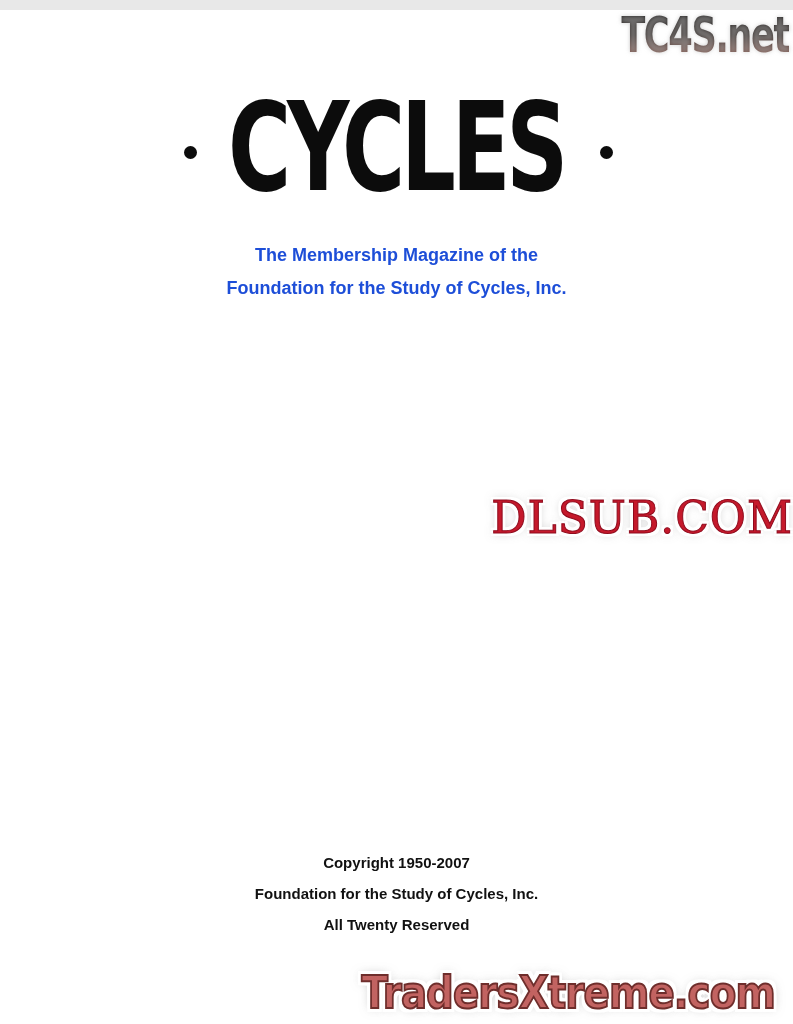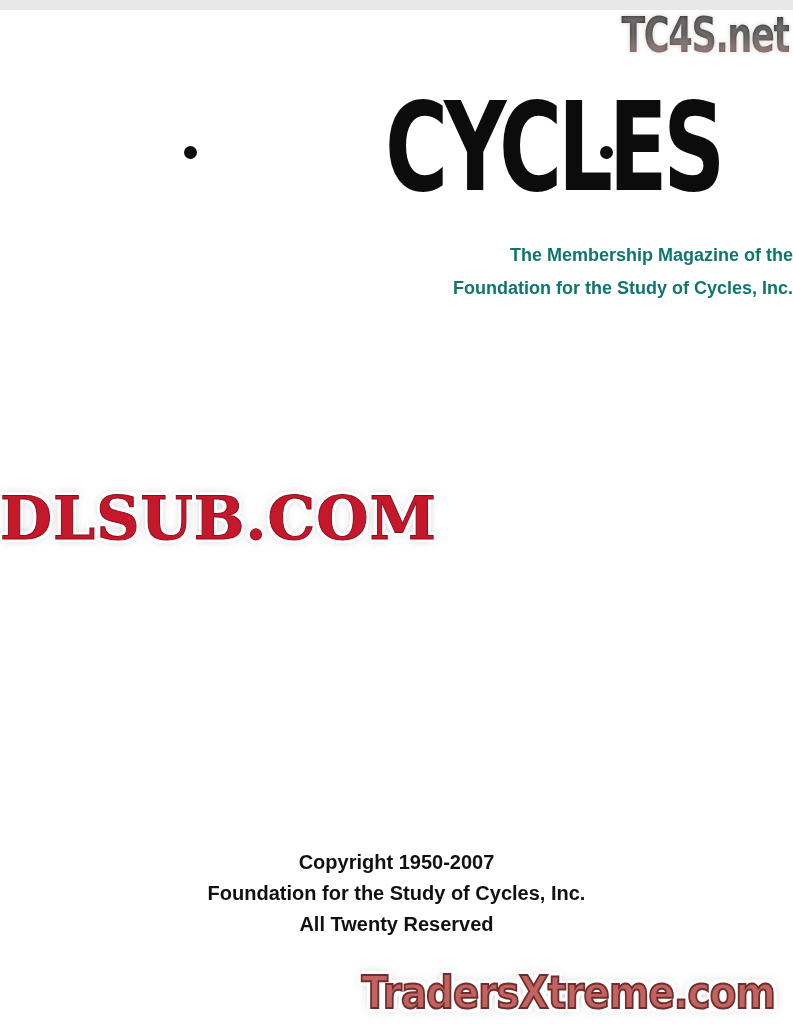--- a/index.html
+++ b/index.html
@@ -41,21 +41,21 @@
       color: transparent;
     }
   }
 
   
   .title-row {
     position: absolute;
     top: 86px;
     left: 0;
     width: 100%;
-    text-align: right;
+    text-align: center;
   }
   .magazine-title {
     display: inline-block;
     margin: 0;
     font-family: "DejaVu Sans", sans-serif;
     font-weight: bold;
     font-size: 123px;
     line-height: 104px;
     letter-spacing: -6px;
     transform: scaleX(0.70);
@@ -72,38 +72,38 @@
   }
   .title-dot.left  { left: 184px; }
   .title-dot.right { right: 180px; }
 
   
   .subtitle {
     position: absolute;
     top: 229px;
     left: 0;
     width: 100%;
-    text-align: right;
+    text-align: center;
     font-weight: bold;
     font-size: 18px;
     line-height: 33px;
     letter-spacing: 0px;
-    color: #0f766e;
+    color: #1d4ed8;
   }
 
   
   .wm-dlsub {
     position: absolute;
     top: 483px;
     left: 0;
     width: 100%;
-    text-align: left;
+    text-align: right;
     font-family: "DejaVu Serif", serif;
-    font-weight: bold;
-    font-size: 60px;
+    font-weight: normal;
+    font-size: 44px;
     line-height: 50px;
     letter-spacing: 1px;
     color: #c5192b;
     -webkit-text-stroke: 1px #8e0a1c;
     z-index: 5;
     text-shadow:
       -3px -3px 0 #ffffff,  3px -3px 0 #ffffff,
       -3px  3px 0 #ffffff,  3px  3px 0 #ffffff,
       -3px  0   0 #ffffff,  3px  0   0 #ffffff,
        0   -3px 0 #ffffff,  0    3px 0 #ffffff,
@@ -132,21 +132,21 @@
   }
 
   
   .copyright {
     position: absolute;
     top: 837px;
     left: 0;
     width: 100%;
     text-align: center;
     font-weight: bold;
-    font-size: 20px;
+    font-size: 15px;
     line-height: 31px;
     color: #111;
   }
 
   
   .wm-traders {
     position: absolute;
     top: 959px;
     right: 18px;
     font-family: "DejaVu Sans", sans-serif;

